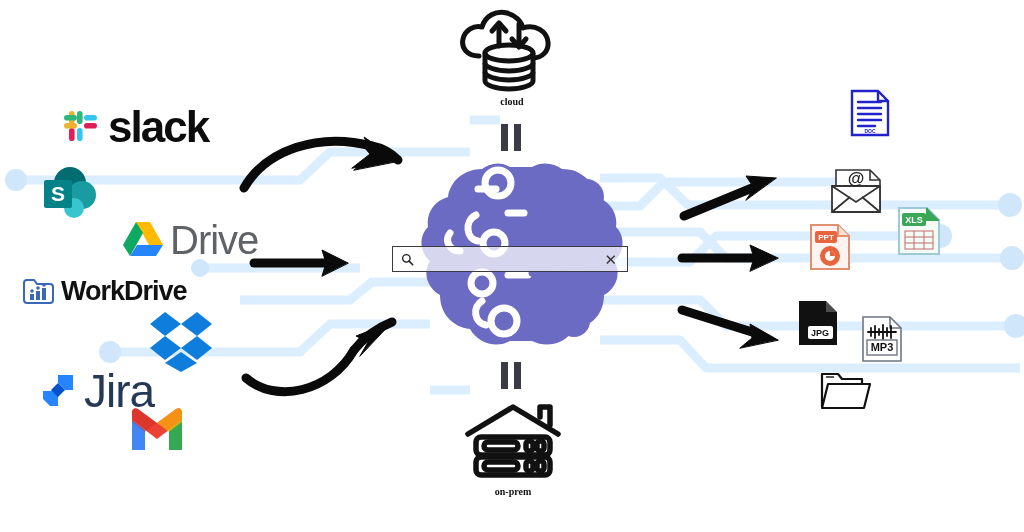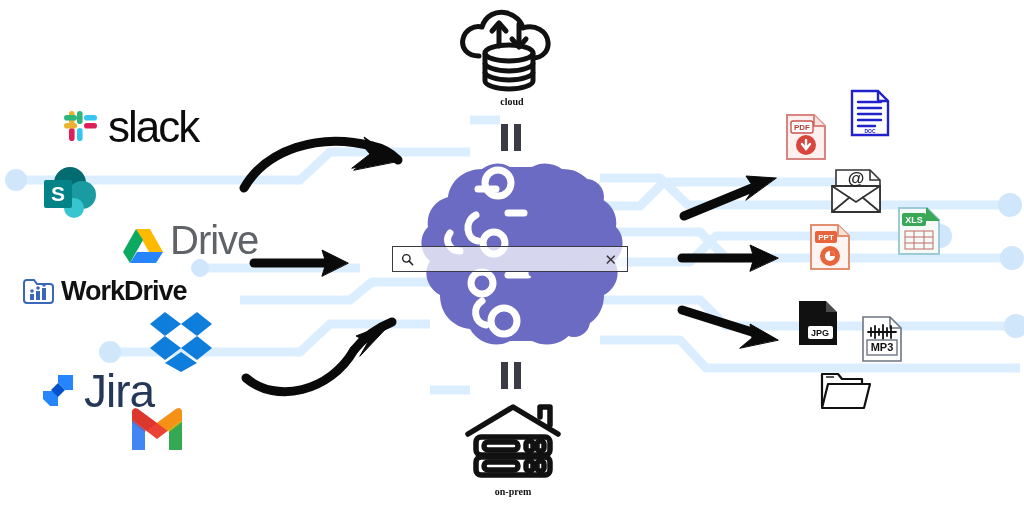--- a/index.html
+++ b/index.html
@@ -9,21 +9,21 @@
     font-family:"Liberation Sans", sans-serif;
     position:relative;
     overflow:hidden;
   }
   #stage { position:absolute; inset:0; width:1024px; height:532px; }
   .layer { position:absolute; inset:0; width:1024px; height:532px; }
   .node { position:absolute; }
   
   .slack-word {
     font-family:"Liberation Sans", sans-serif;
-    font-weight:normal;
+    font-weight:bold;
     font-size:44px;
     letter-spacing:-2px;
     color:#0c0c0c;
   }
   .drive-word {
     font-family:"Liberation Sans", sans-serif;
     font-weight:normal;
     font-size:40px;
     letter-spacing:-1px;
     color:#5f6368;
@@ -232,21 +232,21 @@
   <div class="node" style="left:40px; top:165px;">
     <svg width="62" height="58" viewBox="0 0 62 58">
       <circle cx="30" cy="18" r="16" fill="#036c70"></circle>
       <circle cx="42" cy="30" r="14" fill="#1a9ba1"></circle>
       <circle cx="34" cy="43" r="10" fill="#37c6d0"></circle>
       <rect x="4" y="15" width="28" height="28" rx="2" fill="#038387"></rect>
       <text x="18" y="36" font-family="Liberation Sans, sans-serif" font-size="21" font-weight="bold" fill="#ffffff" text-anchor="middle">S</text>
     </svg>
   </div>
 
-  <div class="node" style="left:122px; top:218px; display:flex; align-items:flex-end; gap:6px;">
+  <div class="node" style="left:122px; top:218px; display:flex; align-items:flex-start; gap:6px;">
     <svg width="42" height="38" viewBox="0 0 42 38">
       <polygon points="14,4 28,4 41,27 27,27" fill="#ffba00"></polygon>
       <polygon points="14,4 1,27 8,38 21,15" fill="#0da960"></polygon>
       <polygon points="8,38 34,38 41,27 15,27" fill="#2684fc"></polygon>
       <polygon points="14,4 21,15 27,27 15,27 8,27" fill="#00ac47" opacity="0"></polygon>
     </svg>
     <span class="drive-word">Drive</span>
   </div>
 
   <div class="node" style="left:22px; top:276px; display:flex; align-items:flex-start; gap:6px;">
@@ -314,30 +314,20 @@
       <path d="M776,178 L746,176 L754,188 L746,200 Z"></path>
 
       <path d="M682,258 L752,258" fill="none" stroke-width="9"></path>
       <path d="M778,258 L750,245 L754,258 L750,271 Z"></path>
 
       <path d="M682,310 L752,332" fill="none" stroke-width="9"></path>
       <path d="M778,340 L750,324 L752,338 L740,348 Z"></path>
     </g>
   </svg>
 
-  <div class="node" style="left:784px; top:112px;">
-    <svg width="44" height="50" viewBox="0 0 44 50">
-      <path d="M3,3 L30,3 L41,14 L41,47 L3,47 Z" fill="#fdf0ef" stroke="#d9847e" stroke-width="2"></path>
-      <path d="M30,3 L30,14 L41,14" fill="#fbe2df" stroke="#d9847e" stroke-width="2"></path>
-      <rect x="7" y="9" width="22" height="12" rx="2" fill="#ffffff" stroke="#c9534d" stroke-width="1.4"></rect>
-      <text x="18" y="18" font-family="Liberation Sans, sans-serif" font-size="8" font-weight="bold" fill="#b0403b" text-anchor="middle">PDF</text>
-      <circle cx="22" cy="33" r="10" fill="#d9443c"></circle>
-      <path d="M22,28 L22,36 M18,32 L22,37 L26,32" stroke="#ffffff" stroke-width="2.4" fill="none" stroke-linecap="round"></path>
-    </svg>
-  </div>
 
   <div class="node" style="left:849px; top:88px;">
     <svg width="42" height="50" viewBox="0 0 42 50">
       <path d="M3,3 L29,3 L39,13 L39,47 L3,47 Z" fill="#ffffff" stroke="#2222cc" stroke-width="2.4"></path>
       <path d="M29,3 L29,13 L39,13" fill="none" stroke="#2222cc" stroke-width="2.4"></path>
       <g stroke="#2222cc" stroke-width="2.4" stroke-linecap="round">
         <line x1="9" y1="14" x2="32" y2="14"></line>
         <line x1="9" y1="20" x2="32" y2="20"></line>
         <line x1="9" y1="26" x2="32" y2="26"></line>
         <line x1="9" y1="32" x2="32" y2="32"></line>

